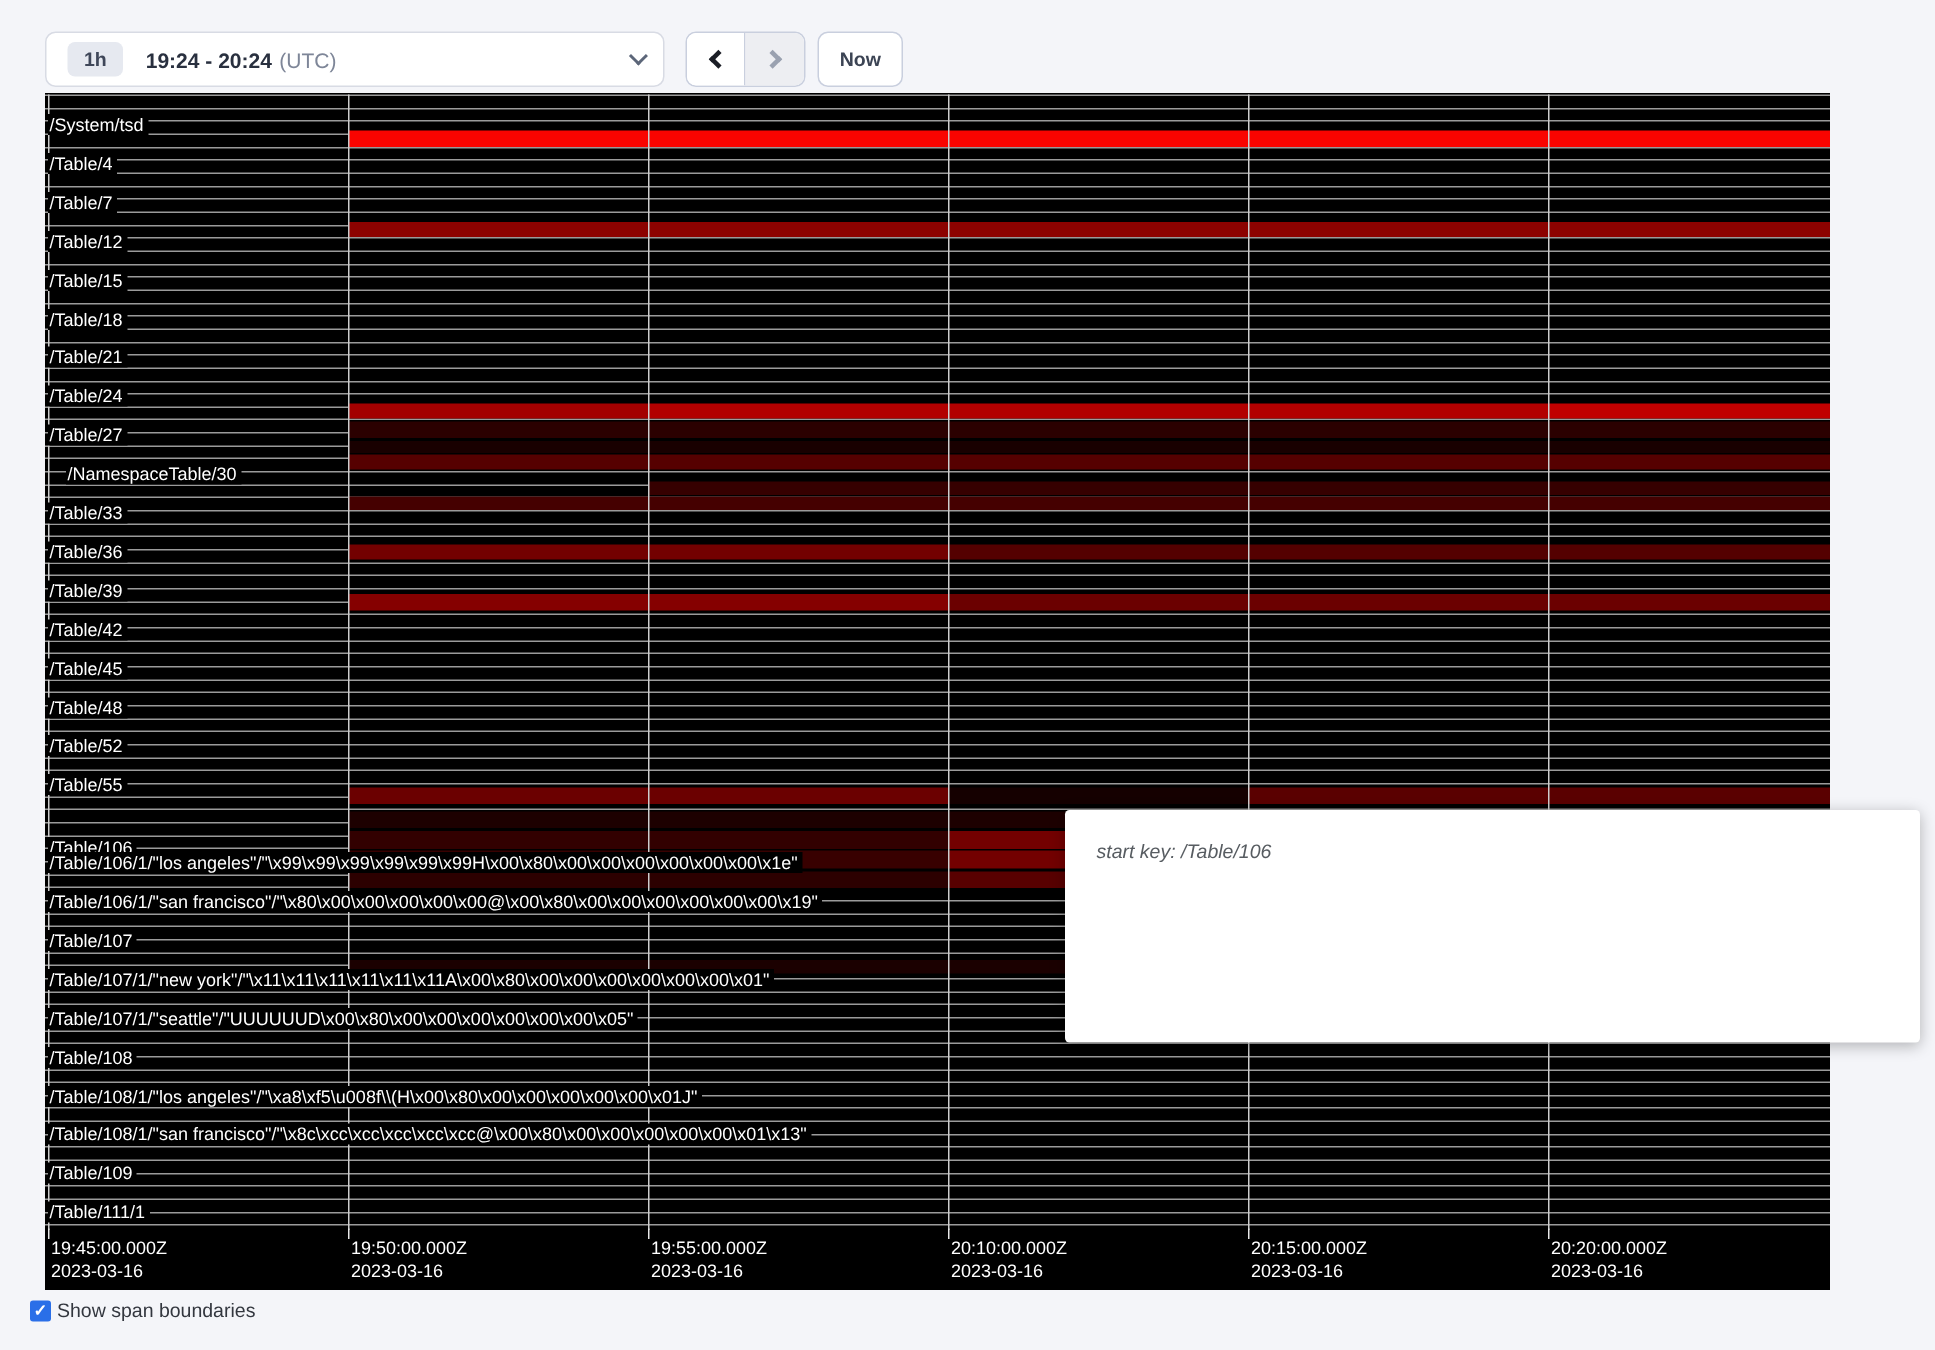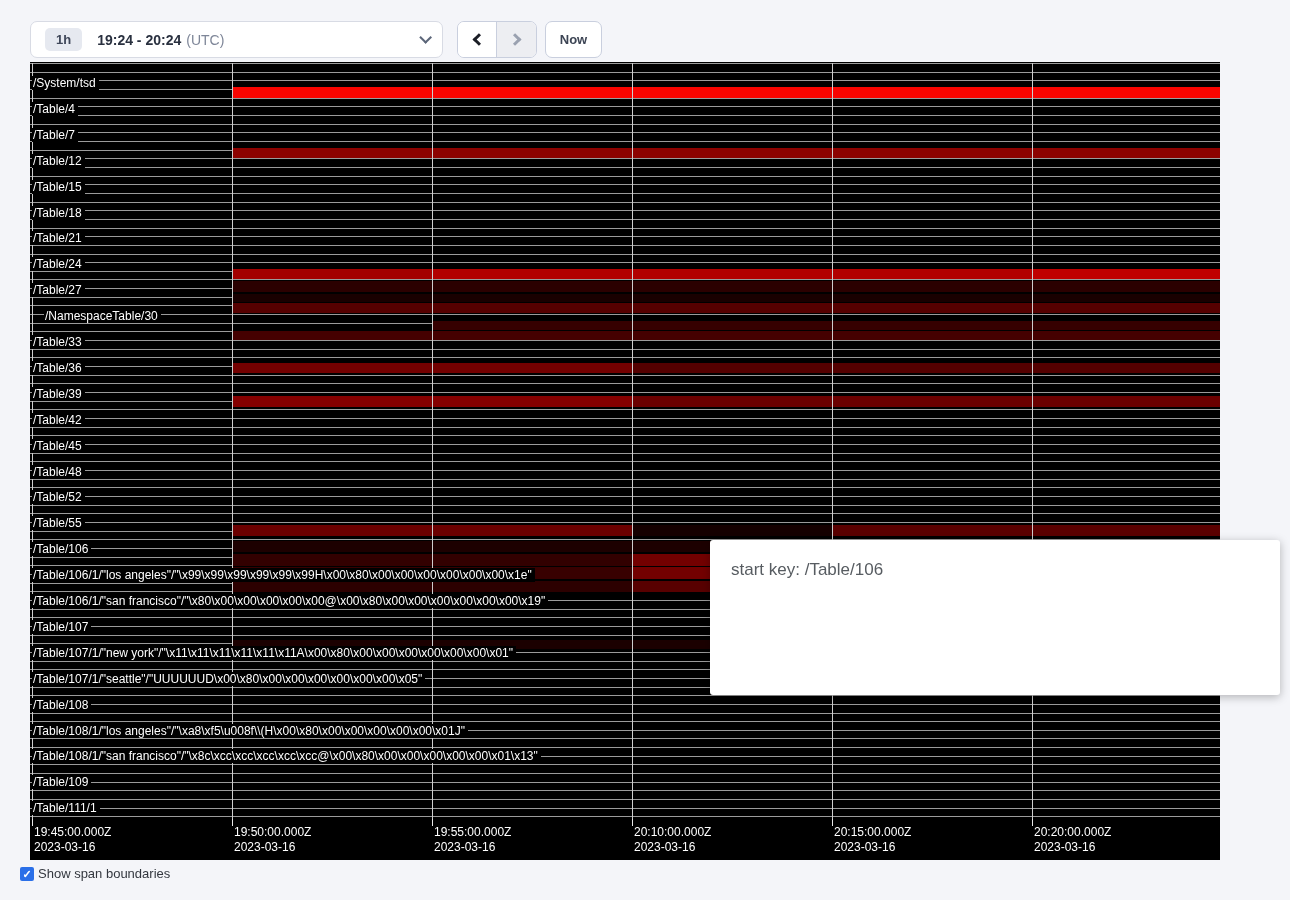--- a/index.html
+++ b/index.html
@@ -52,21 +52,21 @@
     background:#000; padding:0 3px 0 1px; white-space:nowrap;
   }
   .tick { position:absolute; top:757px; width:1px; height:7px; background:#e8e8e8; z-index:4; }
   .axis-label { position:absolute; top:763px; z-index:4; color:#fff; font-size:12px; line-height:15px; white-space:nowrap; }
   
   .tooltip {
     position:absolute; left:710px; top:540px; width:570px; height:155px; background:#fff;
     border-radius:3px; box-shadow:0 2px 10px rgba(0,0,0,0.28); z-index:10;
     padding:7px 12px 7px 21px; overflow:hidden;
   }
-  .tooltip p { font-size:17px; color:#575c61; margin:13px 0; white-space:nowrap; }
+  .tooltip p { font-size:13px; color:#575c61; margin:13px 0; white-space:nowrap;font-style:italic; }
   
   .checkbox-row { position:absolute; left:20px; top:866px; display:flex; align-items:center; z-index:5; }
   .checkbox {
     width:14px; height:14px; background:#2a6fe8; border-radius:2px; cursor:pointer;
     display:flex; align-items:center; justify-content:center;
     color:#fff; font-size:11px; font-weight:bold; line-height:14px;
   }
   .checkbox-label { font-size:13px; color:#33373f; margin-left:4px; cursor:pointer; }
 </style>
 </head>
@@ -251,21 +251,21 @@
     <div class="row-label" style="top: 221px;">/Table/27</div>
     <div class="row-label" style="top: 247px; margin-left: 12px;">/NamespaceTable/30</div>
     <div class="row-label" style="top: 273px;">/Table/33</div>
     <div class="row-label" style="top: 299px;">/Table/36</div>
     <div class="row-label" style="top: 325px;">/Table/39</div>
     <div class="row-label" style="top: 351px;">/Table/42</div>
     <div class="row-label" style="top: 377px;">/Table/45</div>
     <div class="row-label" style="top: 403px;">/Table/48</div>
     <div class="row-label" style="top: 428px;">/Table/52</div>
     <div class="row-label" style="top: 454px;">/Table/55</div>
-    <div class="row-label" style="top: 480px; text-align: center;">/Table/106</div>
+    <div class="row-label" style="top: 496px; text-align: center;">/Table/106</div>
     <div class="row-label" style="top: 506px;">/Table/106/1/"los angeles"/"\x99\x99\x99\x99\x99\x99H\x00\x80\x00\x00\x00\x00\x00\x00\x1e"</div>
     <div class="row-label" style="top: 532px;">/Table/106/1/"san francisco"/"\x80\x00\x00\x00\x00\x00@\x00\x80\x00\x00\x00\x00\x00\x00\x19"</div>
     <div class="row-label" style="top: 558px;">/Table/107</div>
     <div class="row-label" style="top: 584px;">/Table/107/1/"new york"/"\x11\x11\x11\x11\x11\x11A\x00\x80\x00\x00\x00\x00\x00\x00\x01"</div>
     <div class="row-label" style="top: 610px;">/Table/107/1/"seattle"/"UUUUUUD\x00\x80\x00\x00\x00\x00\x00\x00\x05"</div>
     <div class="row-label" style="top: 636px;">/Table/108</div>
     <div class="row-label" style="top: 662px;">/Table/108/1/"los angeles"/"\xa8\xf5\u008f\\(H\x00\x80\x00\x00\x00\x00\x00\x01J"</div>
     <div class="row-label" style="top: 687px;">/Table/108/1/"san francisco"/"\x8c\xcc\xcc\xcc\xcc\xcc@\x00\x80\x00\x00\x00\x00\x00\x01\x13"</div>
     <div class="row-label" style="top: 713px;">/Table/109</div>
     <div class="row-label" style="top: 739px;">/Table/111/1</div>

